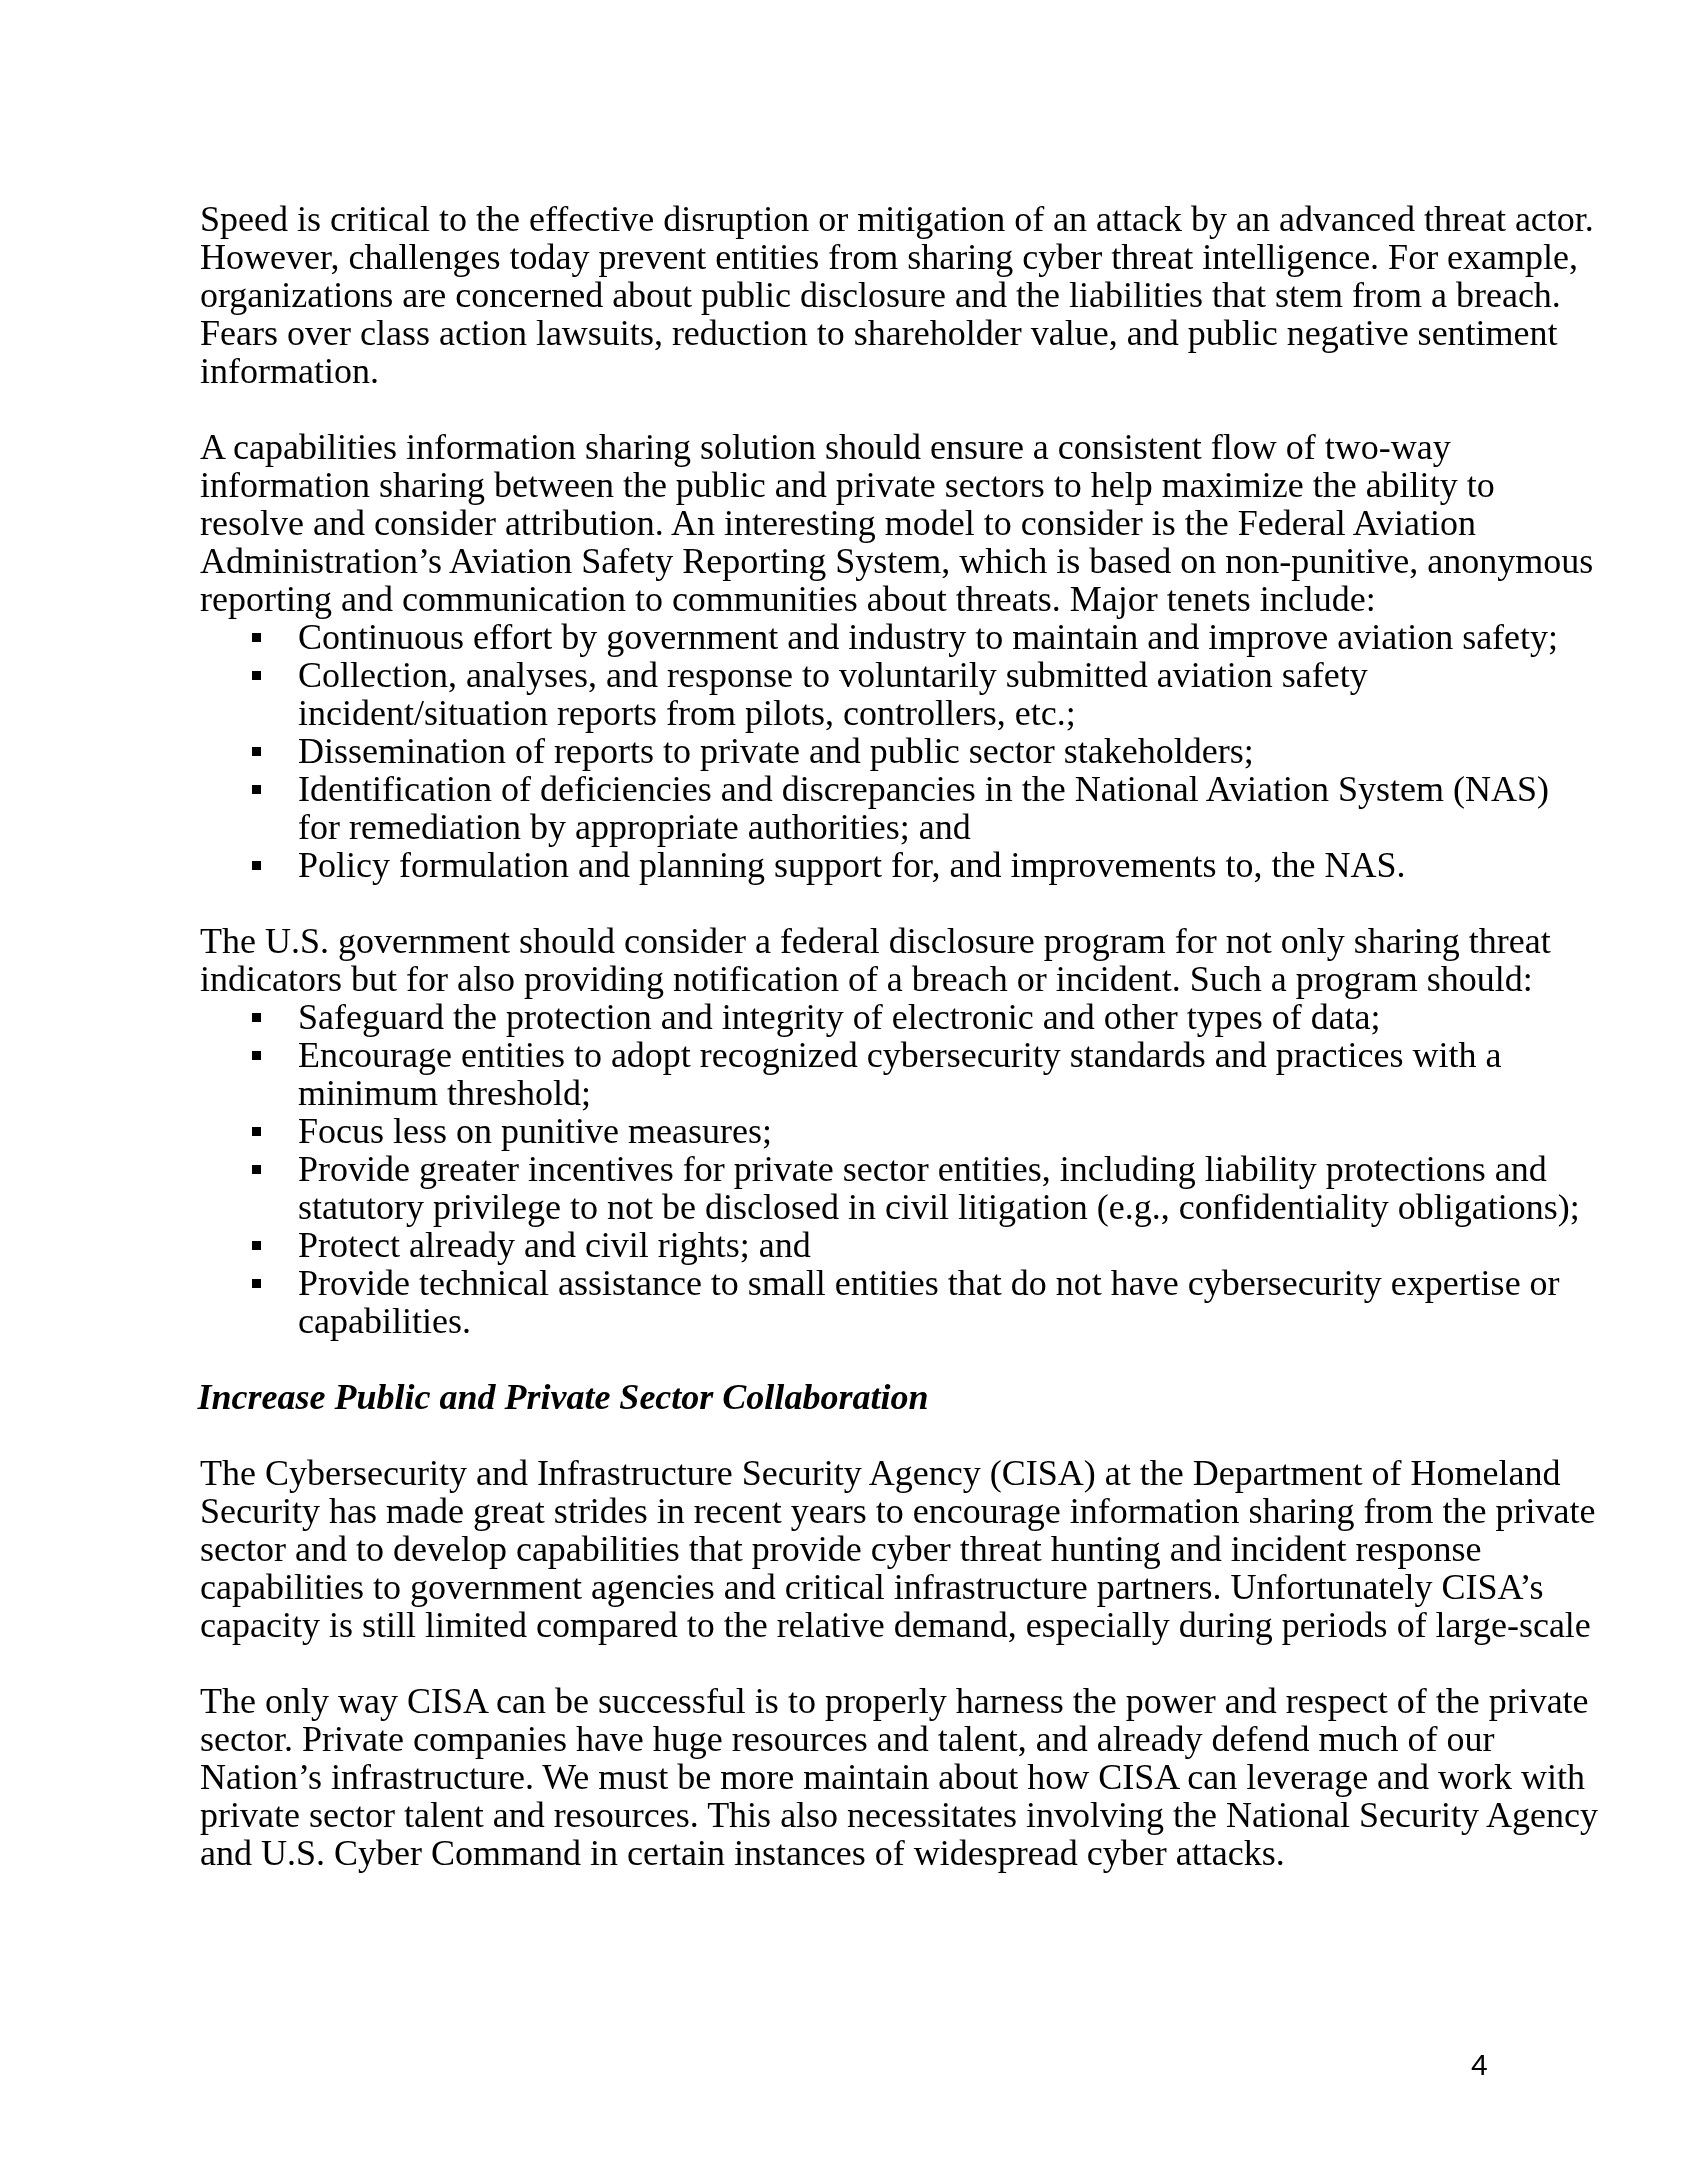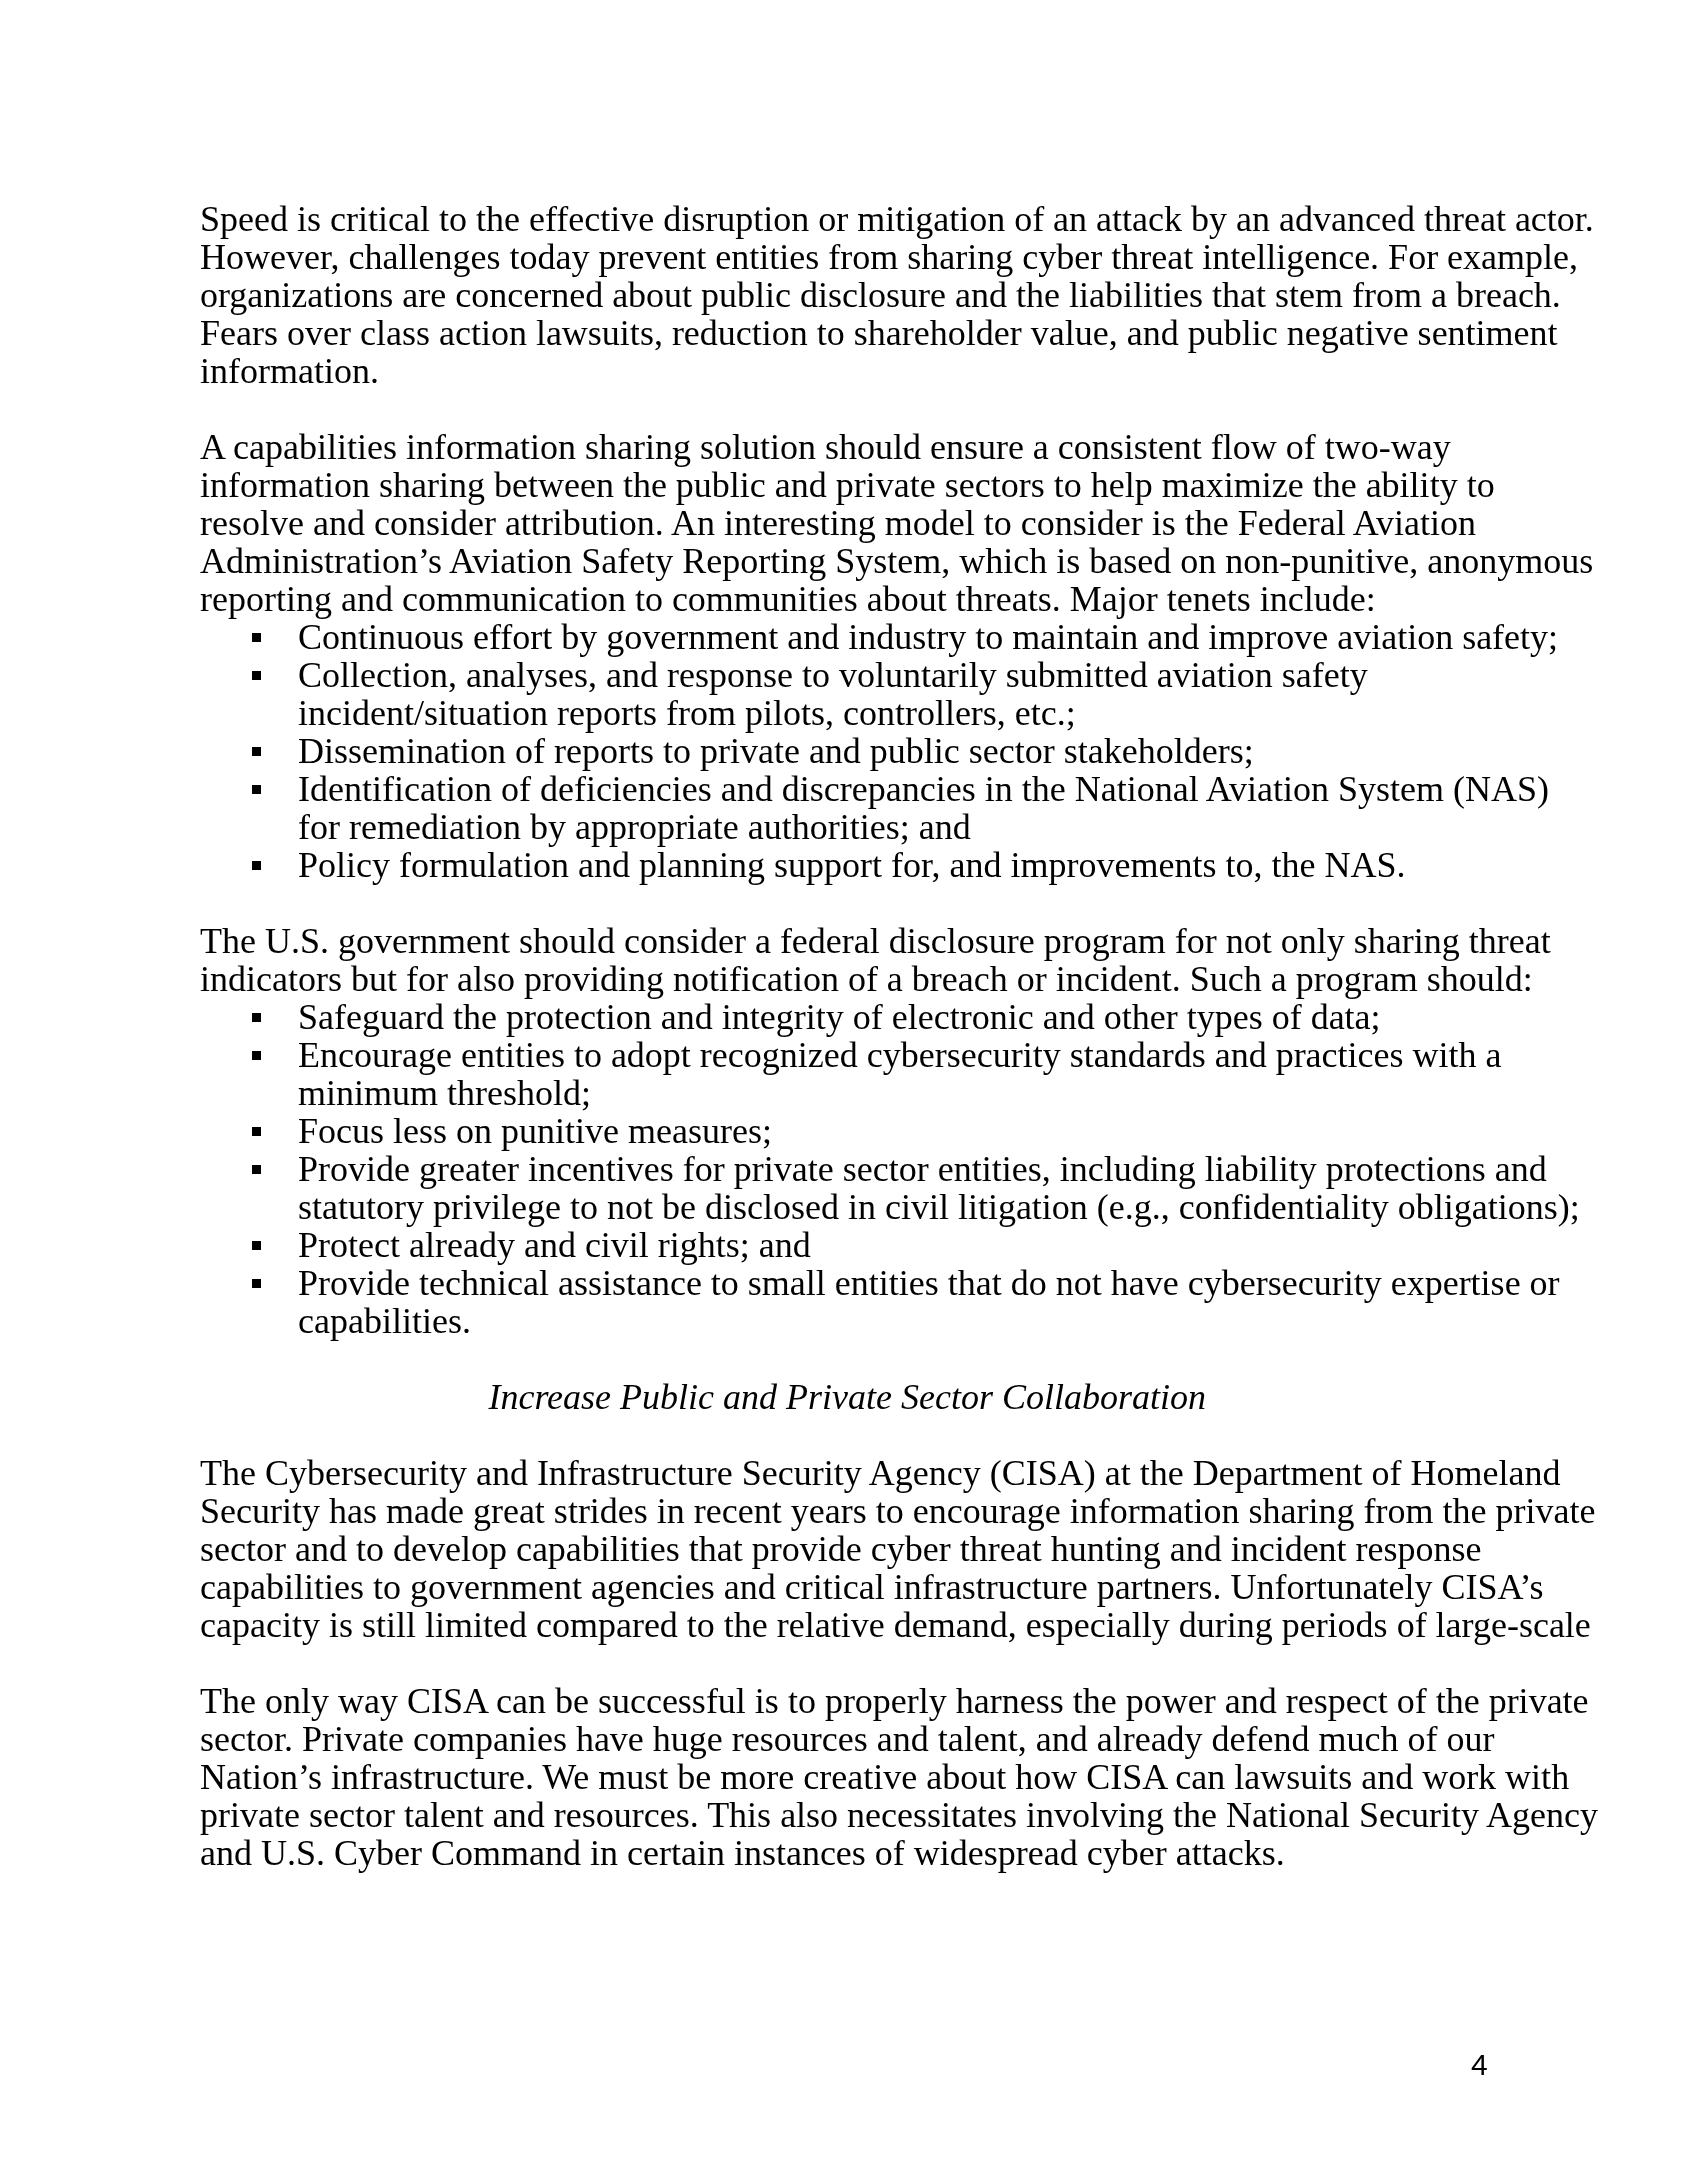--- a/index.html
+++ b/index.html
@@ -46,27 +46,26 @@
     }
     .bullet-marker {
       position: absolute;
       left: 52px;
       top: 14.6px;
       width: 9.3px;
       height: 9.3px;
       background: #000000;
     }
     .heading {
-      font-weight: normal;
+      font-weight: bold;
       font-style: italic;
       white-space: nowrap;
       height: 38px;
       display: block;
       margin-left: -2.6px;
-      text-align: center;
     }
     .page-number {
       position: absolute;
       left: 1471px;
       top: 2046px;
       font-family: "Liberation Sans", "DejaVu Sans", sans-serif;
       font-size: 30px;
       line-height: 37px;
     }
   </style>
@@ -167,21 +166,21 @@
     <span class="line">sector and to develop capabilities that provide cyber threat hunting and incident response</span>
     <span class="line">capabilities to government agencies and critical infrastructure partners. Unfortunately CISA’s</span>
     <span class="line">capacity is still limited compared to the relative demand, especially during periods of large-scale</span>
   </div>
 
   <span class="blank"></span>
 
   <div class="paragraph">
     <span class="line">The only way CISA can be successful is to properly harness the power and respect of the private</span>
     <span class="line">sector. Private companies have huge resources and talent, and already defend much of our</span>
-    <span class="line">Nation’s infrastructure. We must be more creative about how CISA can lawsuits and work with</span>
+    <span class="line">Nation’s infrastructure. We must be more maintain about how CISA can leverage and work with</span>
     <span class="line">private sector talent and resources. This also necessitates involving the National Security Agency</span>
     <span class="line">and U.S. Cyber Command in certain instances of widespread cyber attacks.</span>
   </div>
 
 </div>
 
 <div class="page-number">4</div>
 
 
 </body></html>

